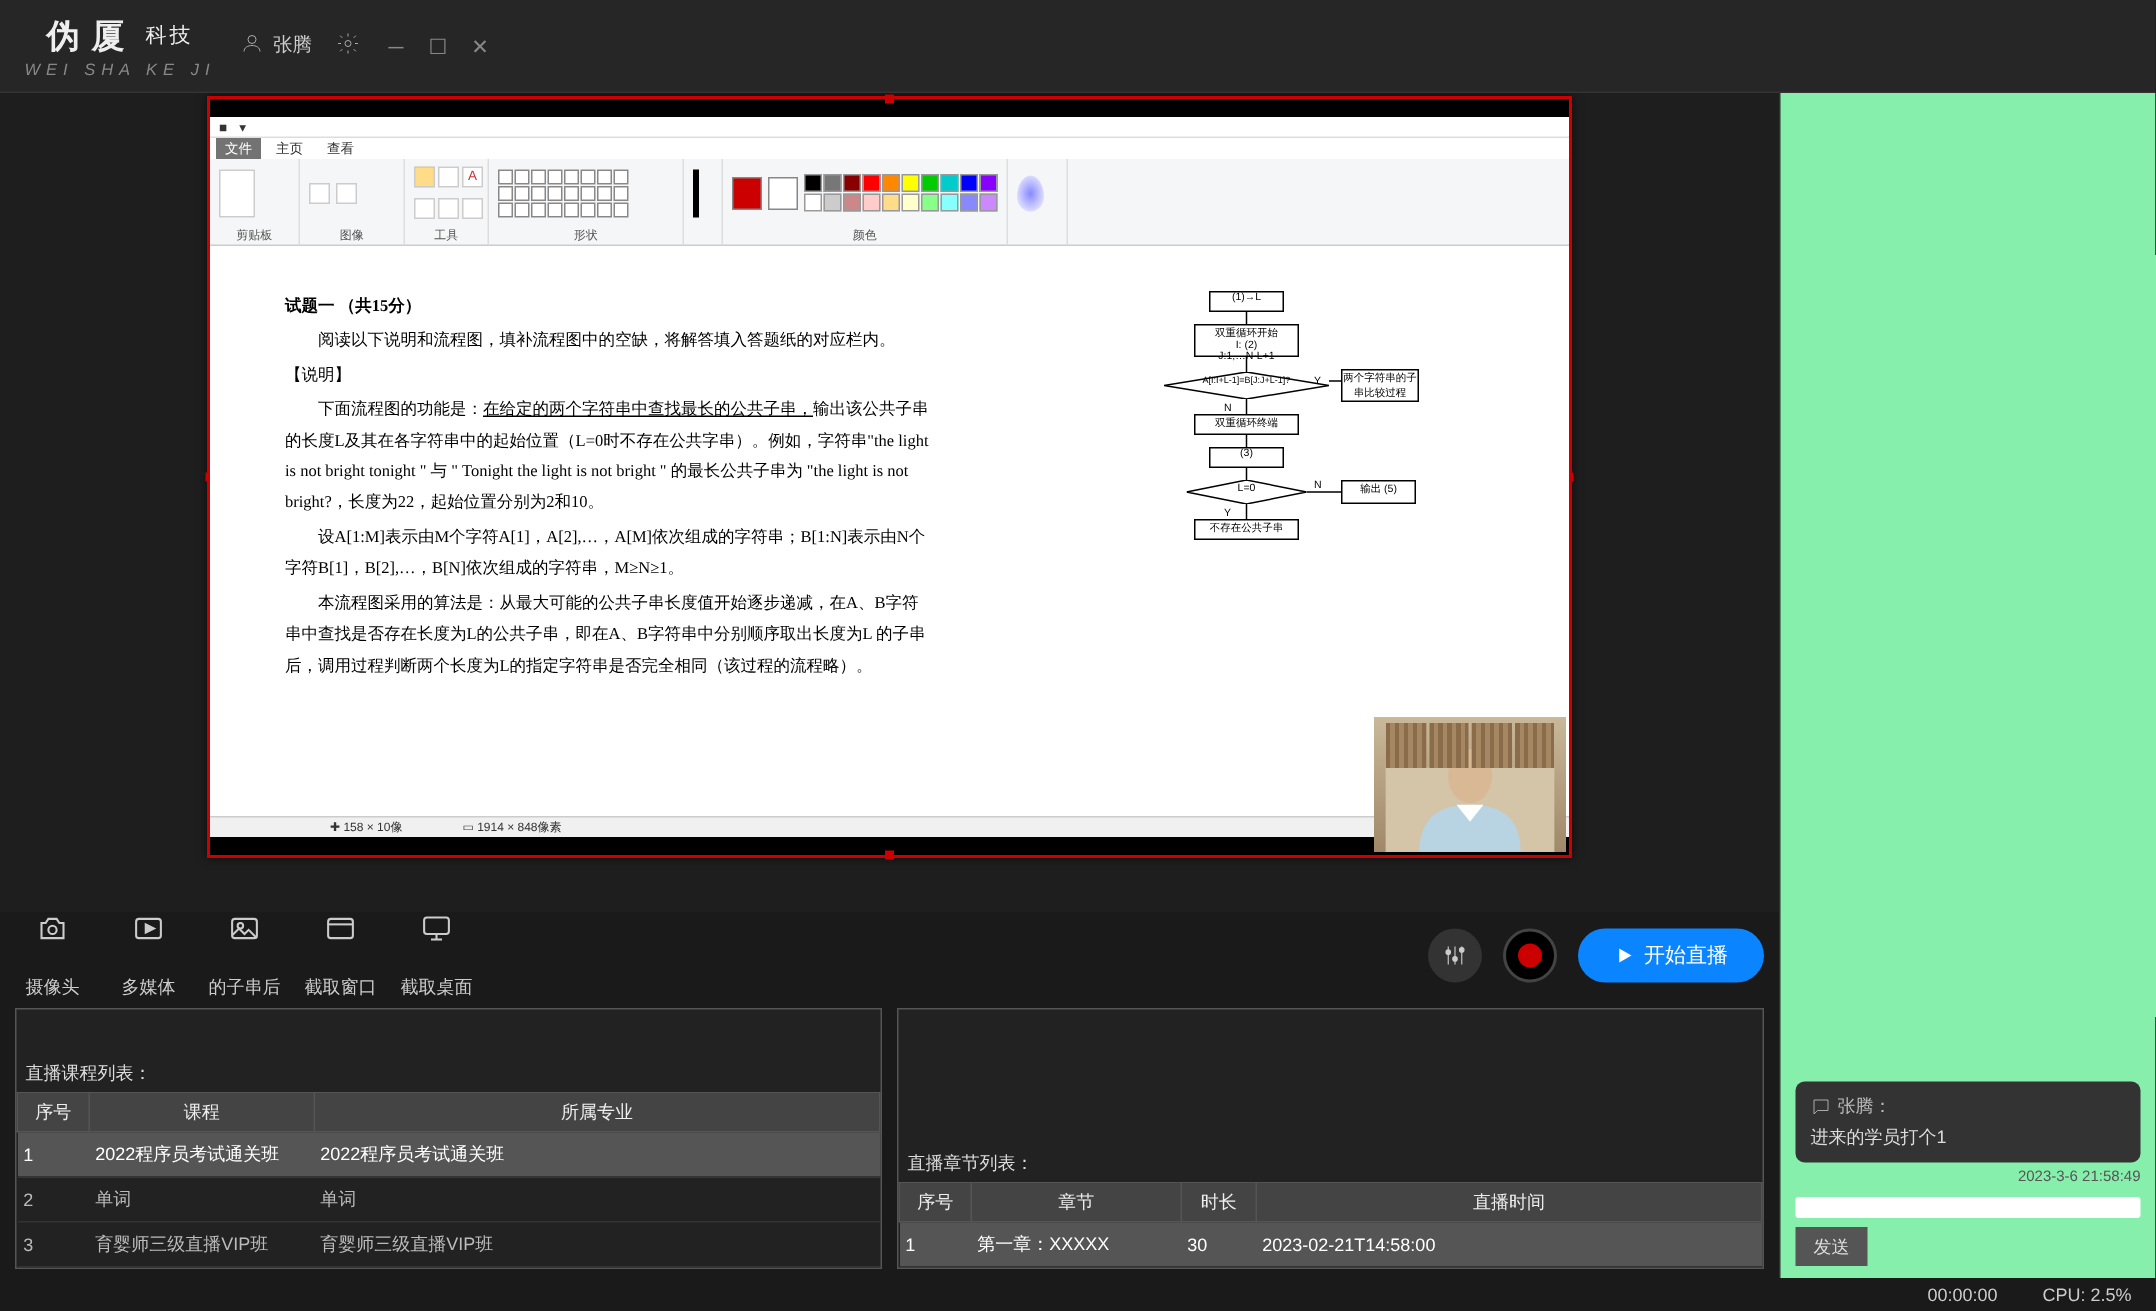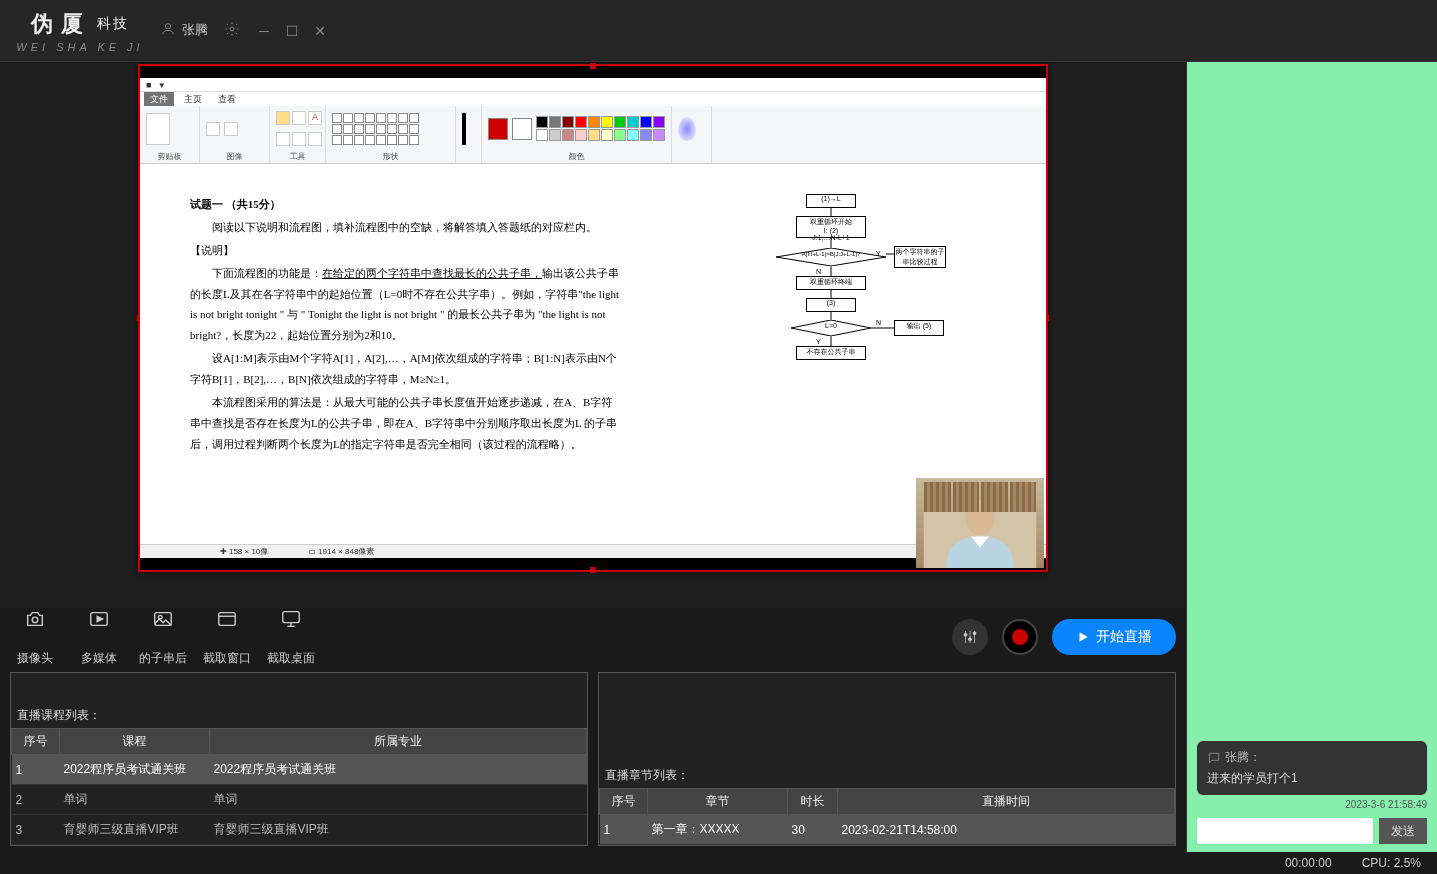--- a/index.html
+++ b/index.html
@@ -227,21 +227,21 @@
 .chat-bubble {
   background: #333;
   border-radius: 6px;
   padding: 8px 10px;
   color:#ddd;
   font-size:12px;
 }
 .chat-bubble .chat-name { display:flex; align-items:center; gap:4px; color:#bbb; margin-bottom:4px;}
 .chat-bubble .chat-name svg{ width:14px;height:14px;stroke:#bbb;fill:none;}
 .chat-time { color:#555; font-size:10px; text-align:right; margin-top:4px;}
-.chat-input-row { display:flex; gap:6px; margin-top:8px;}
+.chat-input-row { display:flex; gap:6px; margin-top:8px;flex-direction:column;}
 .chat-input { flex:1; height:26px; background:#fff; border:none; border-radius:2px; padding:0 6px; font-size:12px;}
 .chat-send { width:48px; height:26px; background:#555; color:#ddd; border:none; font-size:12px;}
 
 .statusbar {
   height: 22px;
   background: #1a1a1a;
   display:flex;
   align-items:center;
   justify-content:flex-end;
   gap: 30px;

